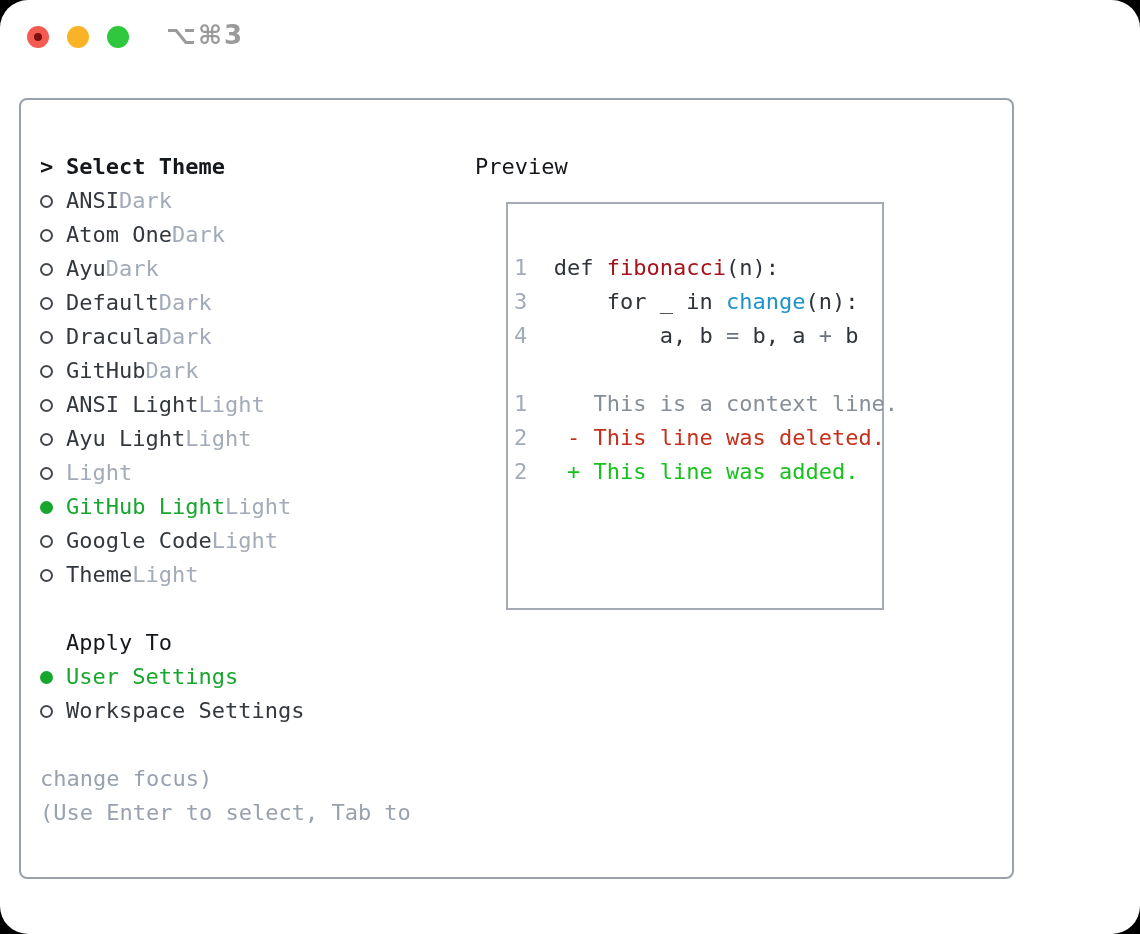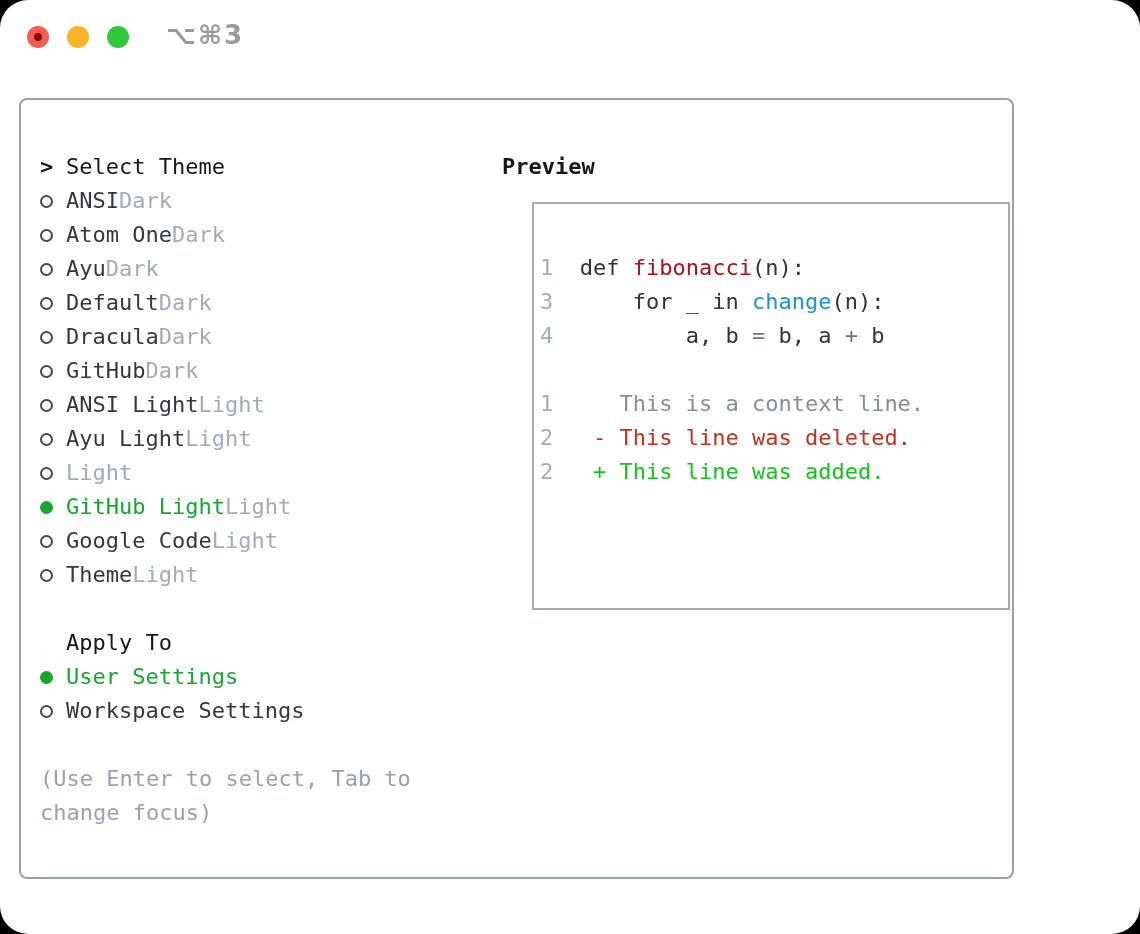--- a/index.html
+++ b/index.html
@@ -34,34 +34,34 @@
   
   .left-col { position:absolute; left:19px; top:50px; font-size:22px; line-height:34px; }
   .row { display:flex; align-items:center; height:34px; white-space:pre; }
   .pfx { width:26px; flex:0 0 26px; display:flex; align-items:center; }
   .caret { color:var(--text-primary); font-weight:bold; }
   .bullet {
     width:13px; height:13px; border:2px solid var(--circle-outline);
     border-radius:50%; background:transparent;
   }
   .bullet.sel { background:var(--selected-green); border-color:var(--selected-green); }
-  .hdr-label { font-weight:normal; color:var(--text-primary); }
+  .hdr-label { font-weight:bold; color:var(--text-primary); }
   .subhdr-label { color:var(--text-primary); }
   .name { color:var(--item-text); }
   .name.green { color:var(--selected-green); }
   .variant { color:var(--muted); }
   .spacer { height:34px; }
   .hint { color:var(--hint); height:34px; white-space:pre; }
   
   .preview-hdr {
-    position:absolute; left:481px; top:50px; height:34px; line-height:34px;
-    font-size:22px; font-weight:bold; color:var(--text-primary);text-align:right;
+    position:absolute; left:454px; top:50px; height:34px; line-height:34px;
+    font-size:22px; font-weight:normal; color:var(--text-primary);text-align:right;
   }
   .preview-box {
-    position:absolute; left:511px; top:102px; width:478px; height:408px;
+    position:absolute; left:485px; top:102px; width:378px; height:408px;
     border:2px solid var(--preview-border); background:var(--canvas-bg);
     padding:47px 8px 0 6px;
   }
   .pline { white-space:pre; font-size:22px; line-height:34px; height:34px; }
   .c-num { color:var(--linenum); }
   .c-code { color:var(--code-text); }
   .c-fn  { color:var(--function-red); }
   .c-lit { color:var(--literal-teal); }
   .c-bi  { color:var(--builtin-blue); }
   .c-op  { color:var(--operator-gray); }
@@ -107,22 +107,22 @@
       <div class="row">
         <span class="pfx"></span>
         <span class="subhdr-label">Apply To</span>
       </div>
       <div id="apply-list">
           <div class="row"><span class="pfx"><span class="bullet sel"></span></span><span class="name green">User Settings</span></div>
           <div class="row"><span class="pfx"><span class="bullet"></span></span><span class="name">Workspace Settings</span></div>
         </div>
 
       <div class="spacer"></div>
+      <div class="hint">change focus)</div>
       <div class="hint">(Use Enter to select, Tab to</div>
-      <div class="hint">change focus)</div>
     </div>
 
     <div class="preview-hdr">Preview</div>
     <div class="preview-box" id="preview-box">
         <div class="pline"><span class="c-num">1</span><span class="c-code">  def </span><span class="c-fn">fibonacci</span><span class="c-code">(n):</span></div>
         <div class="pline"><span class="c-num">3</span><span class="c-code">      for _ in </span><span class="c-bi">change</span><span class="c-code">(n):</span></div>
         <div class="pline"><span class="c-num">4</span><span class="c-code">          a, b </span><span class="c-op">= </span><span class="c-code">b, a </span><span class="c-op">+ </span><span class="c-code">b</span></div>
         <div class="pline"></div>
         <div class="pline"><span class="c-num">1</span><span class="c-ctx">     This is a context line.</span></div>
         <div class="pline"><span class="c-num">2</span><span class="c-code">   </span><span class="c-del">- This line was deleted.</span></div>

